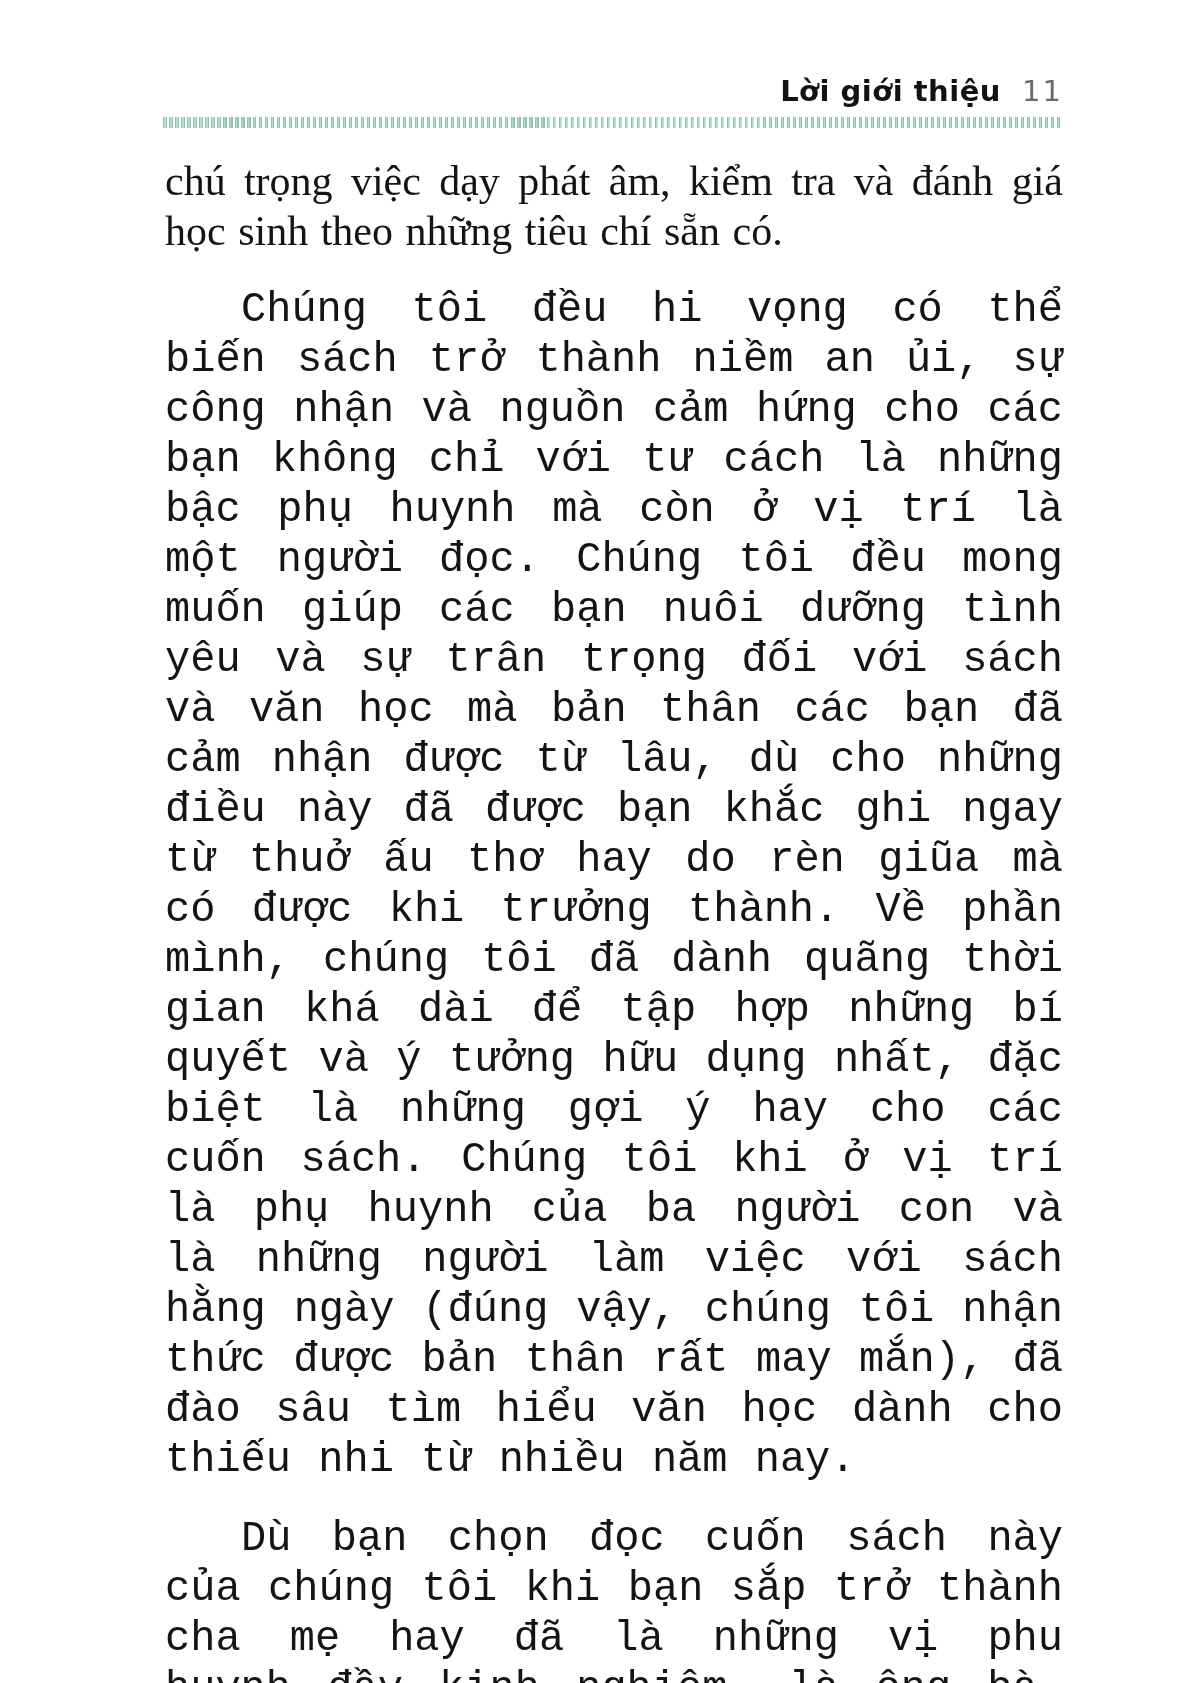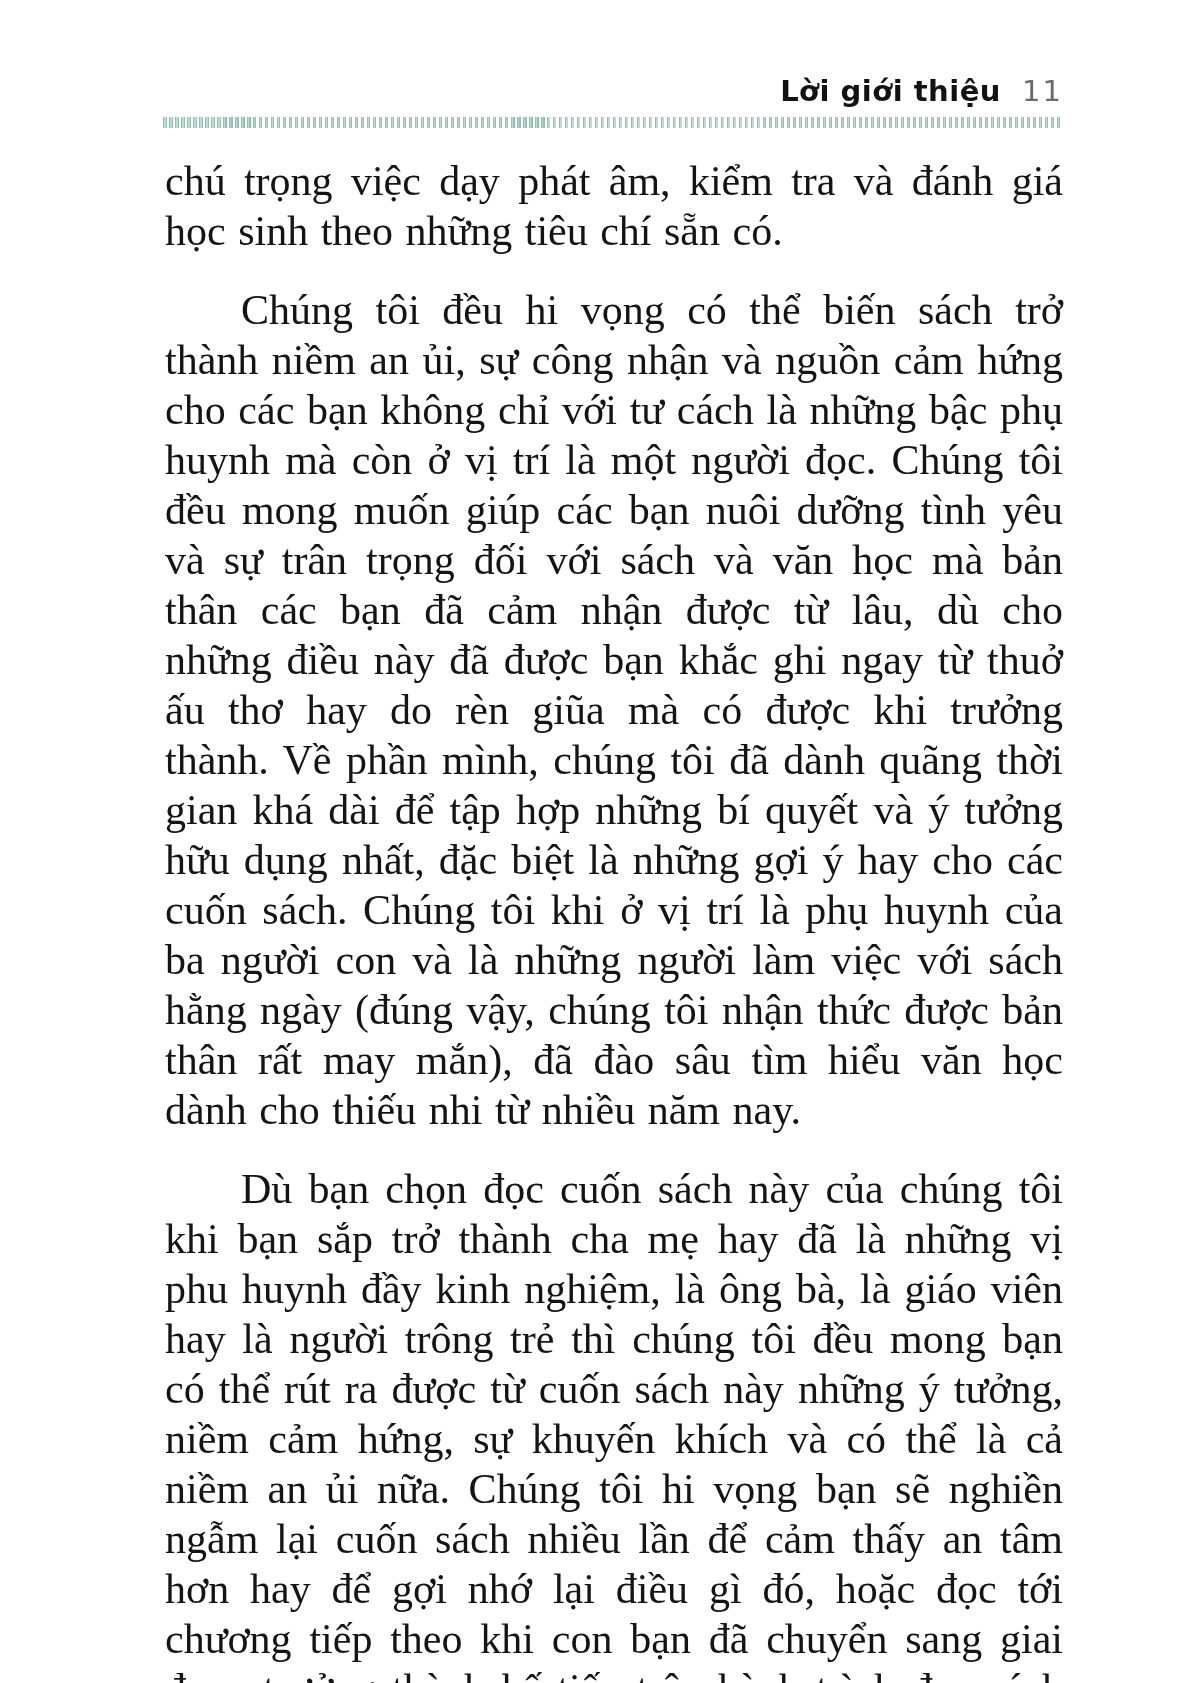--- a/index.html
+++ b/index.html
@@ -60,20 +60,21 @@
     line-height: 50px;
     color: #141414;
     text-align: justify;
     word-spacing: 2px;
   }
   .body-text p {
     margin: 0;
   }
   .body-text p + p {
     margin-top: 29px;
+    font-family: Liberation Mono, monospace;
   }
   .body-text p.indented {
     text-indent: 76px;
   }
 </style>
 </head>
 <body>
 
 <div class="page">
 

